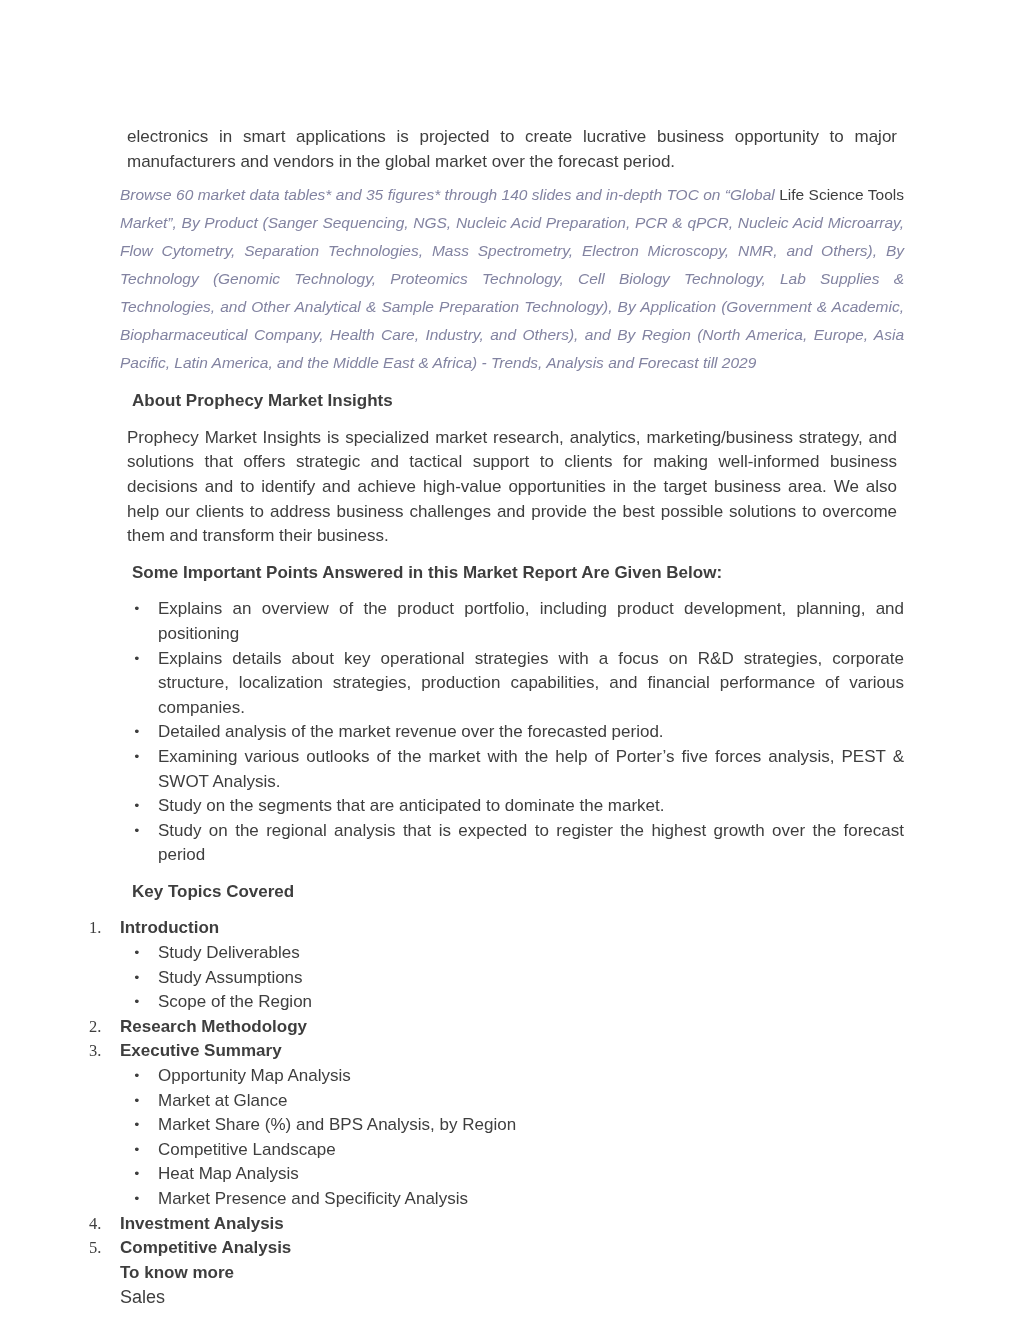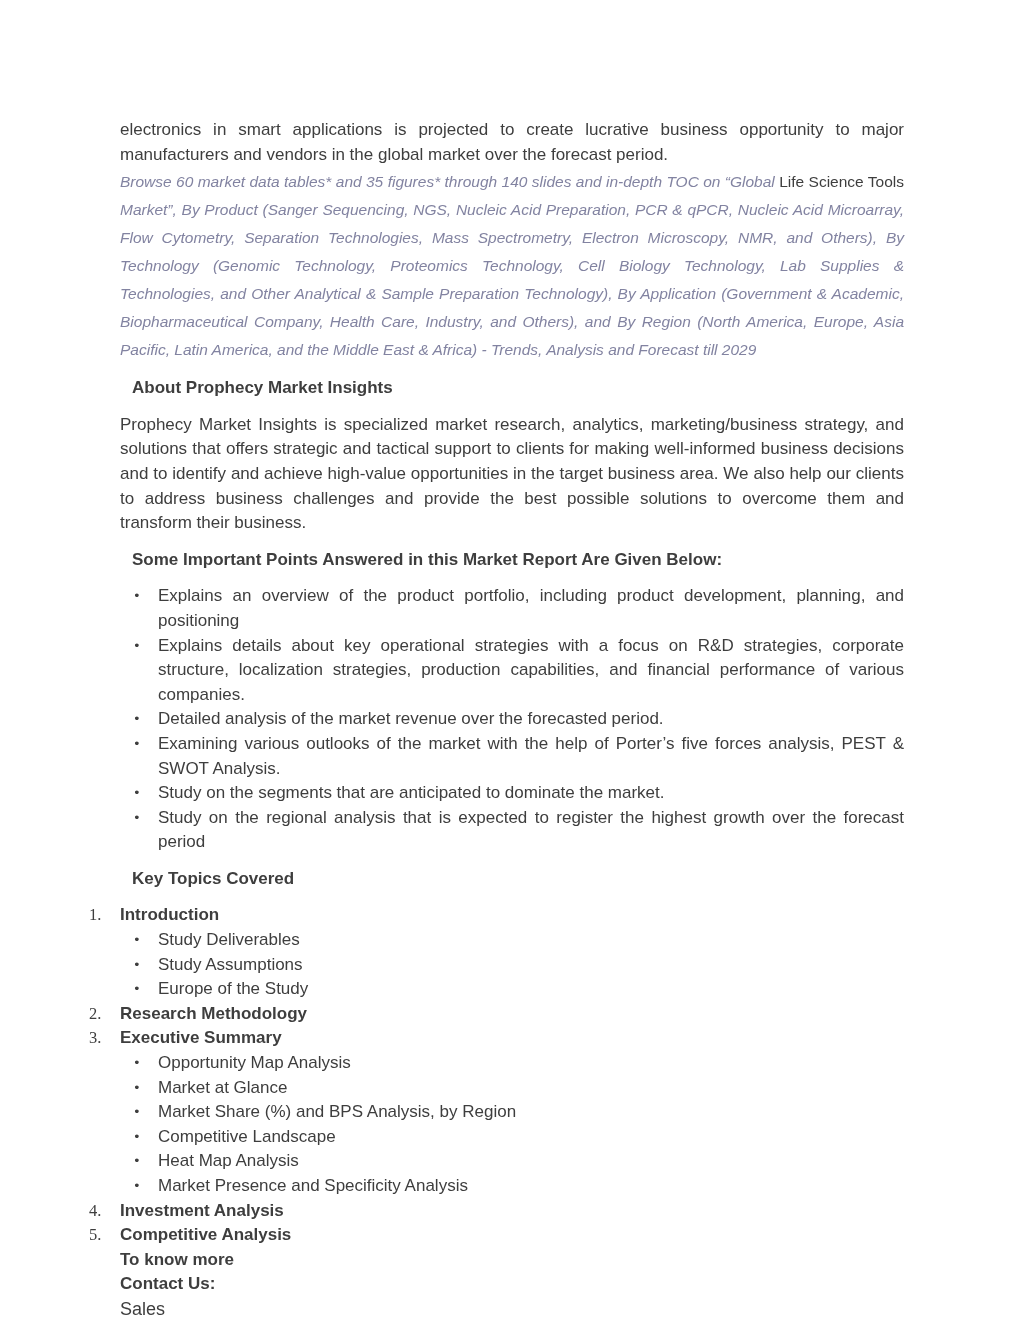--- a/index.html
+++ b/index.html
@@ -8,21 +8,21 @@
     background: #ffffff;
     position: relative;
     font-family: "Liberation Sans", sans-serif;
     color: #3e3e3e;
     overflow: hidden;
   }
   .page { position: absolute; left: 120px; top: 118px; width: 784px; }
 
   .par {
     font-size: 17px; line-height: 24.6px;
-    text-align: justify; margin: 0;
+    text-align: justify; margin: 7px;
   }
   .heading {
     font-size: 17px; line-height: 24.6px;
     font-weight: 700; margin: 12px;
   }
   .browse {
     font-size: 15.5px; line-height: 28px;
     text-align: justify; margin: 1px 0 2px 0;
     color: #8283a1; font-style: italic;
   }
@@ -73,36 +73,35 @@
     <li><span class="dot">•</span><span>Study on the segments that are anticipated to dominate the market.</span></li>
     <li><span class="dot">•</span><span>Study on the regional analysis that is expected to register the highest growth over the forecast period</span></li>
   </ul>
 
   <div class="heading">Key Topics Covered</div>
 
   <div class="num-row"><span class="num">1.</span><span class="lbl">Introduction</span></div>
   <ul class="blist">
     <li><span class="dot">•</span><span>Study Deliverables</span></li>
     <li><span class="dot">•</span><span>Study Assumptions</span></li>
-    <li><span class="dot">•</span><span>Europe of the Study</span></li>
+    <li><span class="dot">•</span><span>Scope of the Region</span></li>
   </ul>
 
   <div class="num-row"><span class="num">2.</span><span class="lbl">Research Methodology</span></div>
 
   <div class="num-row"><span class="num">3.</span><span class="lbl">Executive Summary</span></div>
   <ul class="blist">
     <li><span class="dot">•</span><span>Opportunity Map Analysis</span></li>
     <li><span class="dot">•</span><span>Market at Glance</span></li>
     <li><span class="dot">•</span><span>Market Share (%) and BPS Analysis, by Region</span></li>
     <li><span class="dot">•</span><span>Competitive Landscape</span></li>
     <li><span class="dot">•</span><span>Heat Map Analysis</span></li>
     <li><span class="dot">•</span><span>Market Presence and Specificity Analysis</span></li>
   </ul>
 
   <div class="num-row"><span class="num">4.</span><span class="lbl">Investment Analysis</span></div>
 
   <div class="num-row"><span class="num">5.</span><span class="lbl">Competitive Analysis</span></div>
 
   <div class="line-bold">To know more</div>
-  <div class="line-bold">Contact Us:</div>
   <div class="line-plain">Sales</div>
 
 </div>
 
 </body></html>

